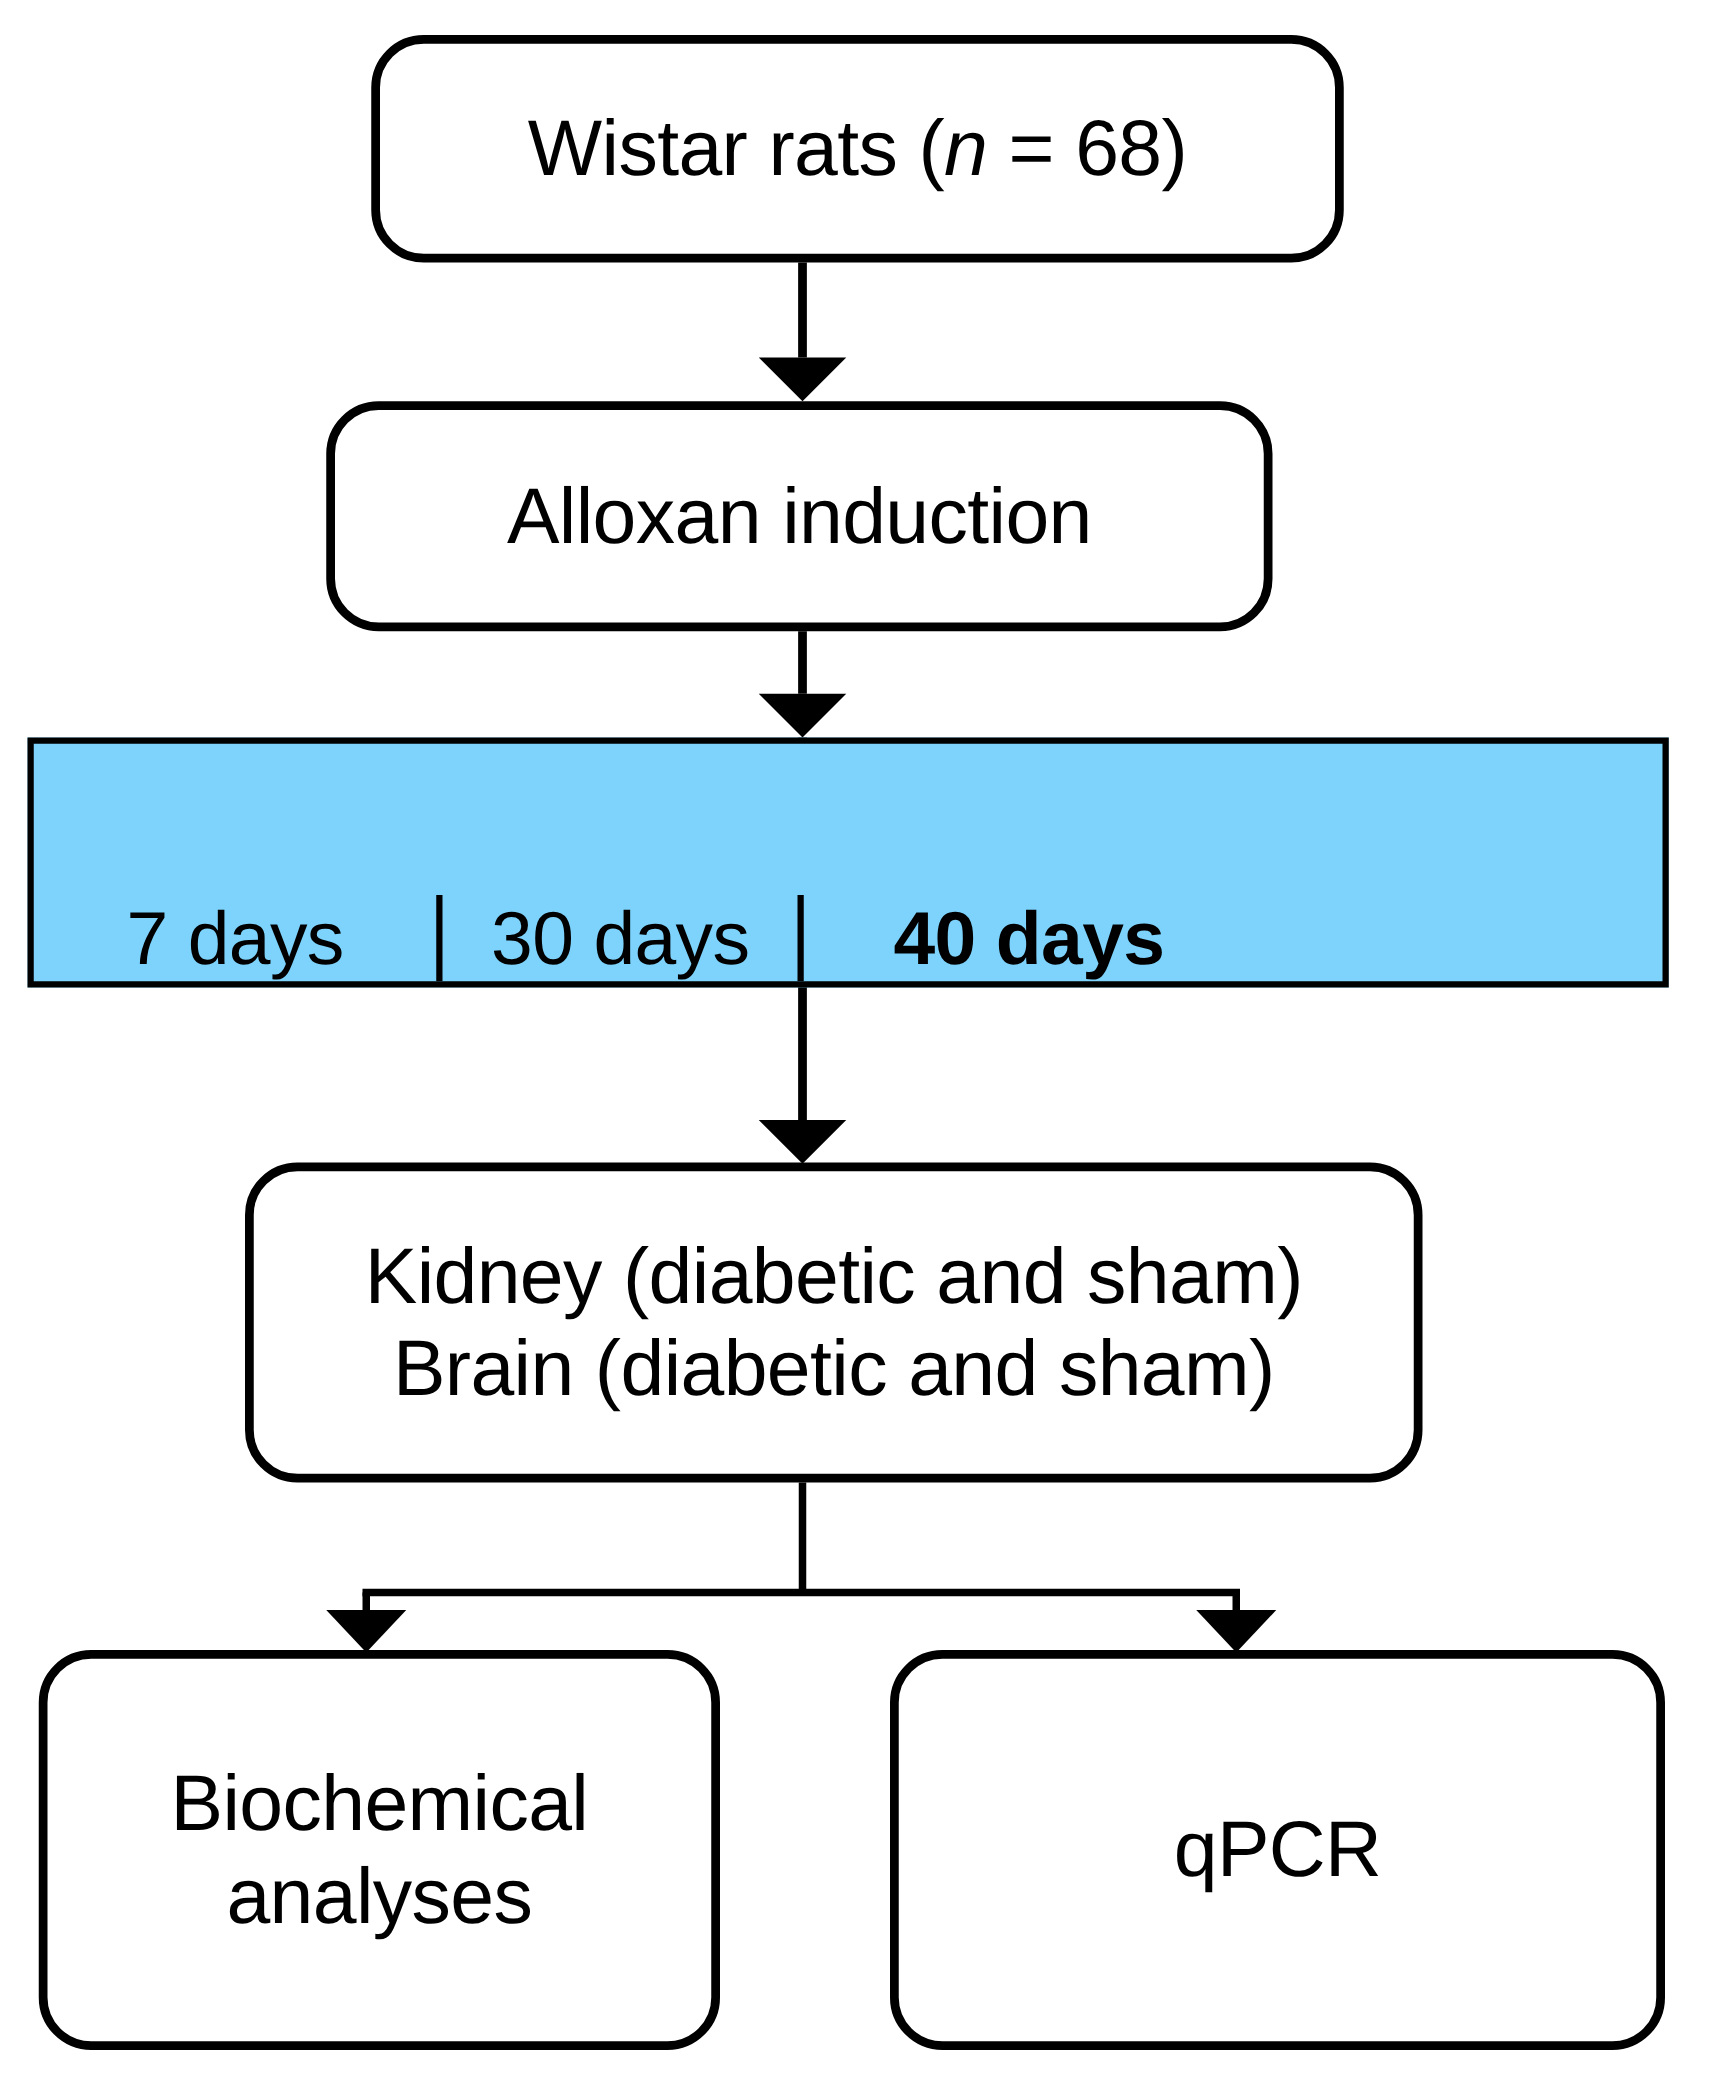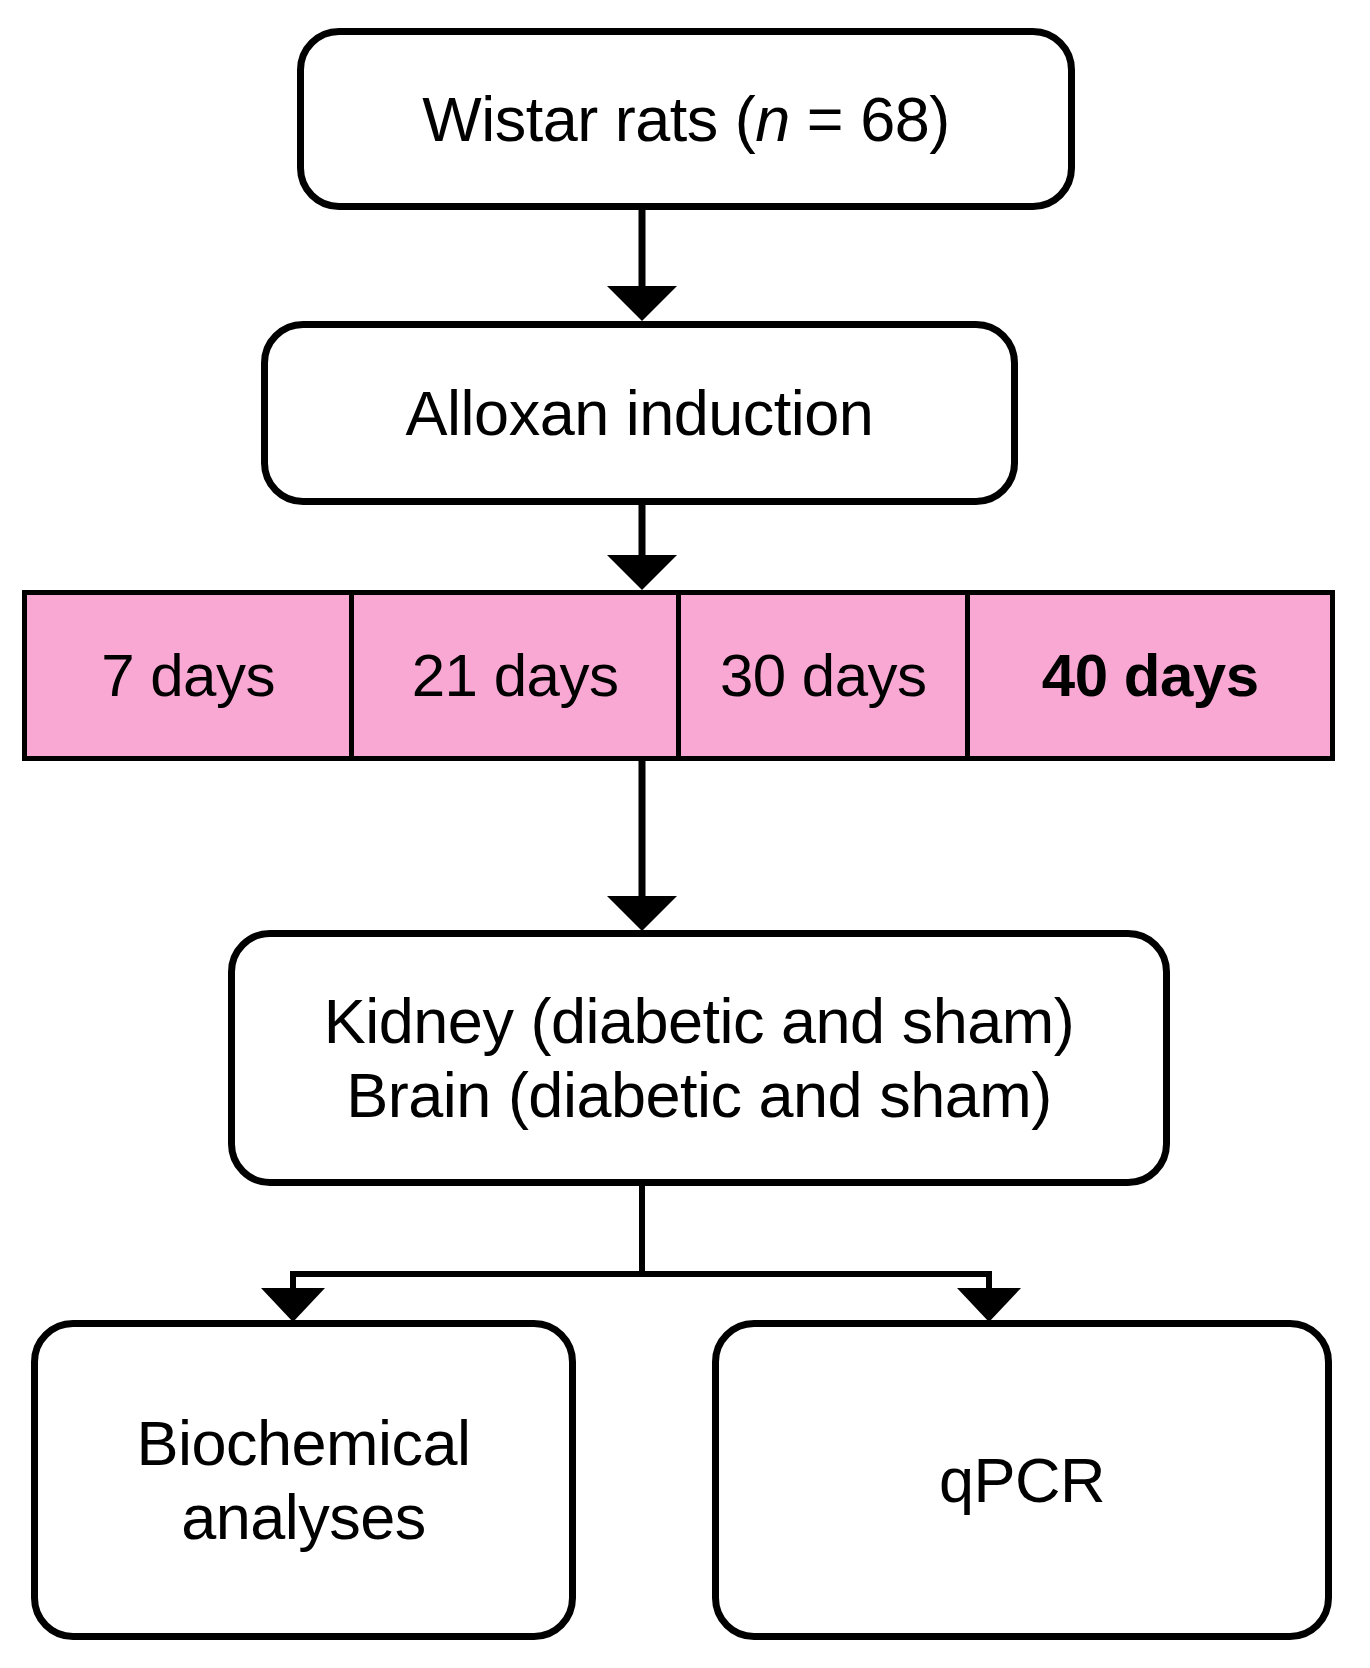--- a/index.html
+++ b/index.html
@@ -41,36 +41,37 @@
   .node-text {
     font-size: 63px;
     letter-spacing: -0.5px;
     white-space: pre-line;
   }
   .node-text .ital { font-style: italic; }
 
   
   #node-wistar      { left: 253px;  top: 28px;   width: 778px; height: 182px; margin-left: 44px; }
   #node-alloxan     { left: 261px;  top: 321px;  width: 757px; height: 184px; }
-  #node-organs      { left: 196px;  top: 930px;  width: 942px; height: 256px; margin-left: 32px; }
+  #node-organs      { left: 196px;  top: 930px;  width: 942px; height: 256px; }
   #node-biochem     { left: 31px;   top: 1320px; width: 545px; height: 320px; }
   #node-qpcr        { left: 712px;  top: 1320px; width: 620px; height: 320px; }
 
   
   #timeline {
     position: absolute;
     left: 22px;
     top: 590px;
     width: 1313px;
-    height: 171px;
+    height: 200px;
     box-sizing: border-box;
     border: 5px solid #000000;
-    background: #f9a8d4;
+    background: #7dd3fc;
     display: flex;
     z-index: 3;
+    align-items: flex-end;
   }
   #timeline .cell {
     box-sizing: border-box;
     display: flex;
     align-items: center;
     justify-content: center;
     border-right: 5px solid #000000;
     background: transparent;
   }
   #timeline .cell:last-child { border-right: none; font-weight: bold; }
@@ -133,23 +134,20 @@
   </div>
 
   <div class="node rounded" id="node-alloxan">
     <span class="node-text">Alloxan induction</span>
   </div>
 
   <div id="timeline">
     <div class="cell cell-0">
       <span class="cell-text">7 days</span>
     </div>
-    <div class="cell cell-1">
-      <span class="cell-text">21 days</span>
-    </div>
     <div class="cell cell-2">
       <span class="cell-text">30 days</span>
     </div>
     <div class="cell cell-3">
       <span class="cell-text">40 days</span>
     </div>
   </div>
 
   <div class="node rounded" id="node-organs">
     <span class="node-text">Kidney (diabetic and sham)

